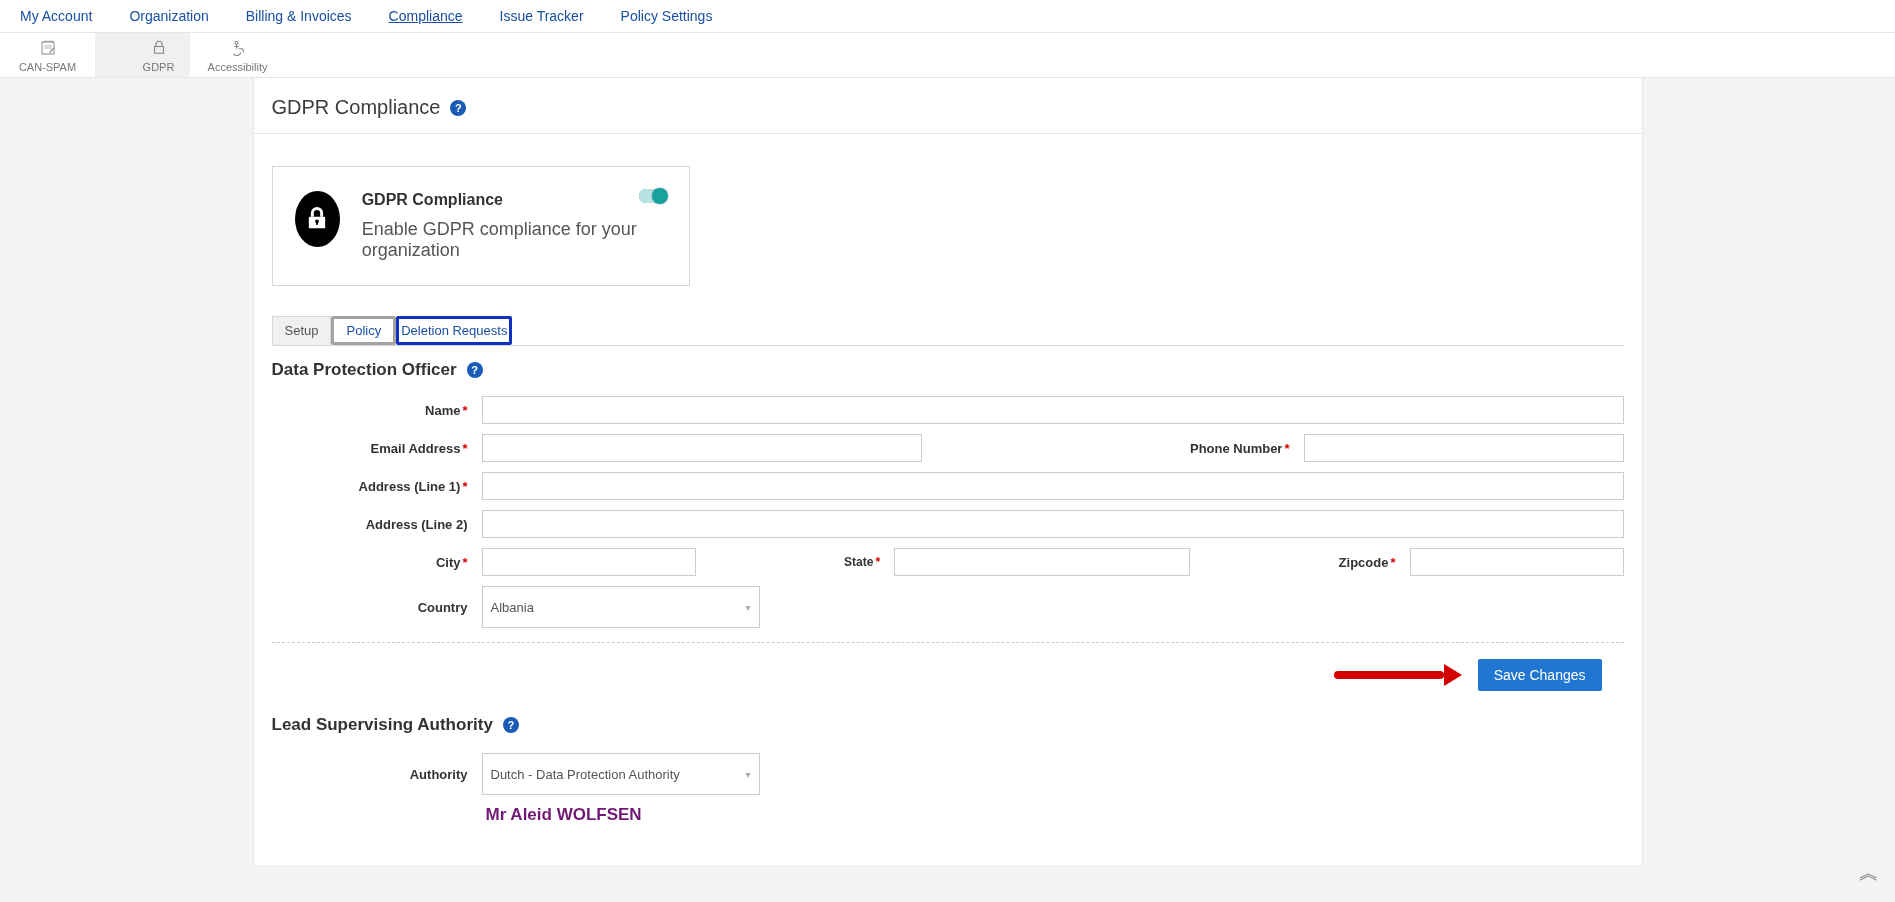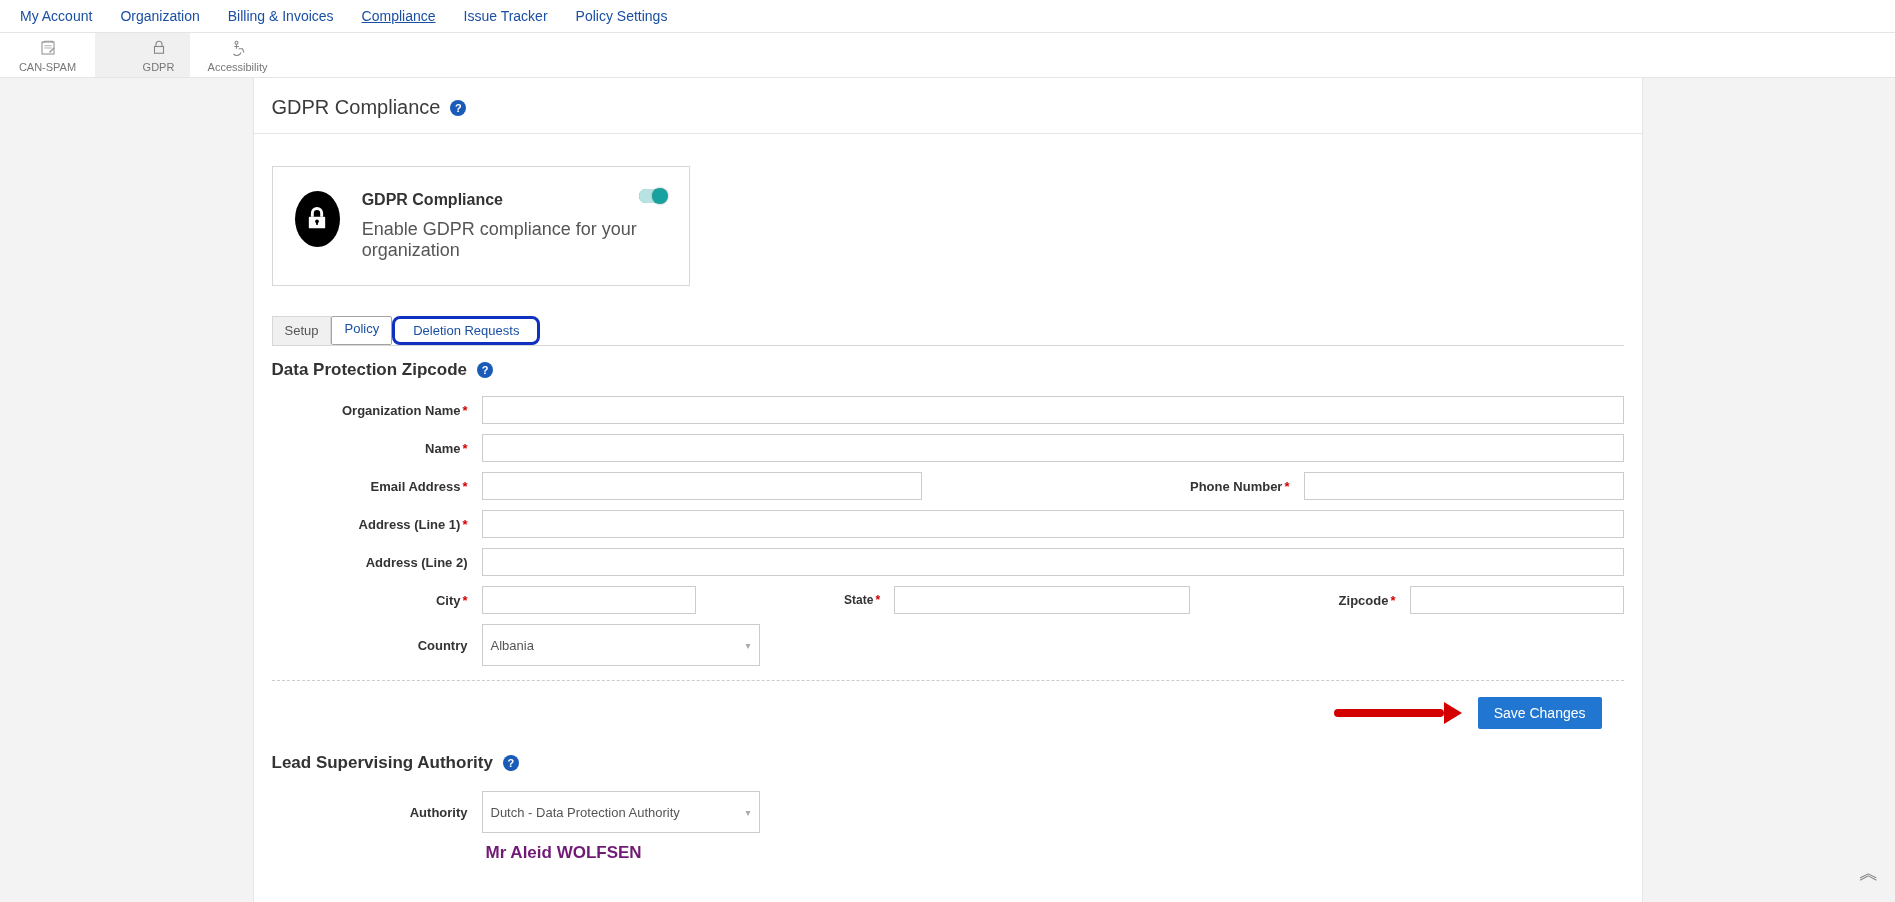--- a/index.html
+++ b/index.html
@@ -1,19 +1,19 @@
 <!DOCTYPE html>
 <html><head>
 <meta charset="utf-8">
 <style>
   * { box-sizing: border-box; margin: 0; padding: 0; }
   body { font-family: "Segoe UI", Arial, sans-serif; font-size: 14px; color: #333; background: #fff; }
 
   
-  .topnav { display: flex; gap: 28px; padding: 8px 20px; border-bottom: 1px solid #e5e5e5; }
+  .topnav { display: flex; gap: 37px; padding: 8px 20px; border-bottom: 1px solid #e5e5e5; }
   .topnav a { color: #1a4fa3; text-decoration: none; font-size: 14px; cursor: pointer; }
   .topnav a.active { text-decoration: underline; }
 
   
   .subtab-bar { display: flex; border-bottom: 1px solid #e5e5e5; background: #fff; }
   .subtab { width: 95px; text-align: center; padding: 6px 0 4px; font-size: 11px; color: #777; cursor: pointer; }
   .subtab.active { background: #f0f0f0; padding-left: 32px; }
   .subtab .sicon { display: block; margin: 0 auto 4px; height: 18px; }
   .subtab span.lbl { display: block; font-size: 11px; }
 
@@ -31,22 +31,22 @@
   .card h3 { font-size:16px; font-weight:600; color:#333; margin-bottom:10px;}
   .card p { font-size:18px; color:#555;}
   .toggle { position:absolute; top:22px; right:22px; width:28px; height:14px; background:#17a2a0; border-radius:8px; cursor:pointer;}
   .toggle::after{ content:""; position:absolute; right:-1px; top:-1px; width:16px; height:16px; background:#17a2a0; border-radius:50%; box-shadow:0 0 2px rgba(0,0,0,.4);}
   .toggle::before{content:""; position:absolute; left:0; top:0; width:16px; height:14px; background:#b9e3e2; border-radius:8px 0 0 8px;}
 
   
   .inner-tabs { display:flex; margin: 0 18px; border-bottom:1px solid #d7d7d7;}
   .inner-tab { padding:6px 12px; font-size:13px; color:#1a4fa3; cursor:pointer; border:1px solid transparent; border-bottom:none; position:relative; background:#fff;}
   .inner-tab.setup { background:#f0f0f0; color:#555; border:1px solid #d7d7d7; border-bottom:none;}
-  .inner-tab.policy { border:1px solid #a3a3a3; border-radius:2px; padding:4px 12px;text-align:center;}
-  .inner-tab.deletion { border:3px solid #1030c0; border-radius:8px; padding:4px 18px;}
+  .inner-tab.policy { border:3px solid #a3a3a3; border-radius:2px; padding:4px 12px;text-align:center;}
+  .inner-tab.deletion { border:3px solid #1030c0; border-radius:2px; padding:4px 2px;}
 
   
   .form-section { padding: 14px 18px 0; }
   .form-heading { font-size:17px; font-weight:600; color:#333; display:flex; align-items:center; gap:10px; margin-bottom:16px;}
   .form-row { display:flex; align-items:center; margin-bottom:10px; gap:14px;}
   .form-label { width: 196px; text-align:right; font-size:13px; color:#333; font-weight:600;}
   .req { color:#d40000; margin-left:2px;}
   .tinput { height:28px; border:1px solid #ccc; padding:0 8px; font-size:13px; }
   .tinput.full { flex:1; }
   .tinput.sm { width:214px; }
@@ -132,28 +132,24 @@
     </div>
 
     <div class="inner-tabs">
       <div class="inner-tab setup">Setup</div>
       <div class="inner-tab policy">Policy</div>
       <div class="inner-tab deletion">Deletion Requests</div>
     </div>
 
     <div class="form-section">
       <div class="form-heading">
-        <span>Data Protection Zipcode</span>
+        <span>Data Protection Officer</span>
         <span class="help-circle">?</span>
       </div>
 
-      <div class="form-row">
-        <label class="form-label"><span>Organization Name</span><span class="req">*</span></label>
-        <input class="tinput full" style="">
-      </div>
       <div class="form-row">
         <label class="form-label"><span>Name</span><span class="req">*</span></label>
         <input class="tinput full" style="">
       </div>
       <div class="form-row">
         <label class="form-label"><span>Email Address</span><span class="req">*</span></label>
         <input class="tinput" style="width: 440px;">
         <div style="flex:1"></div>
         <label class="form-label" style="width:auto"><span>Phone Number</span><span class="req">*</span></label>
         <input class="tinput" style="width: 320px;">

